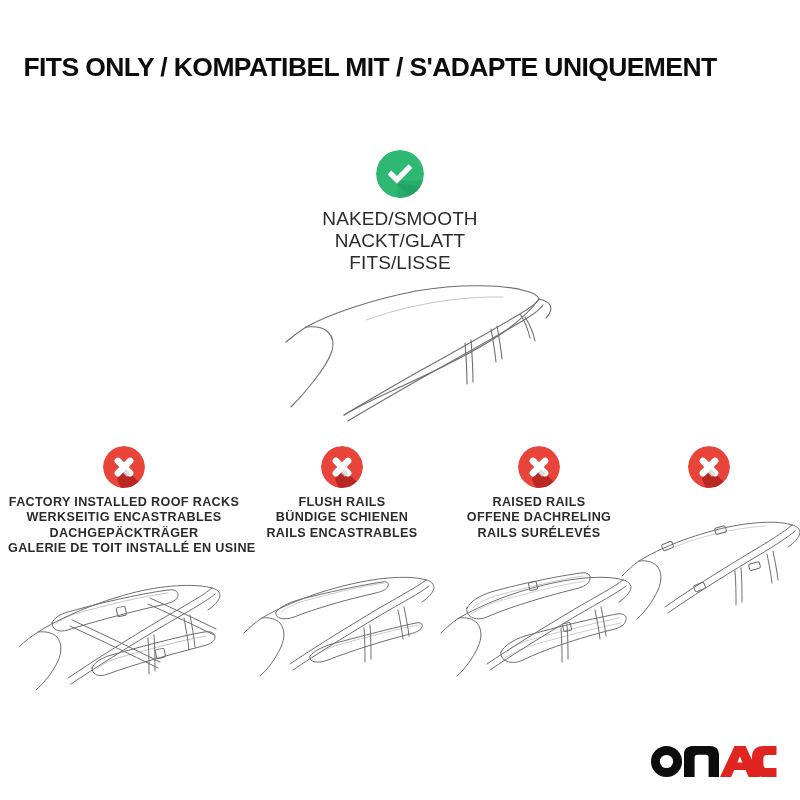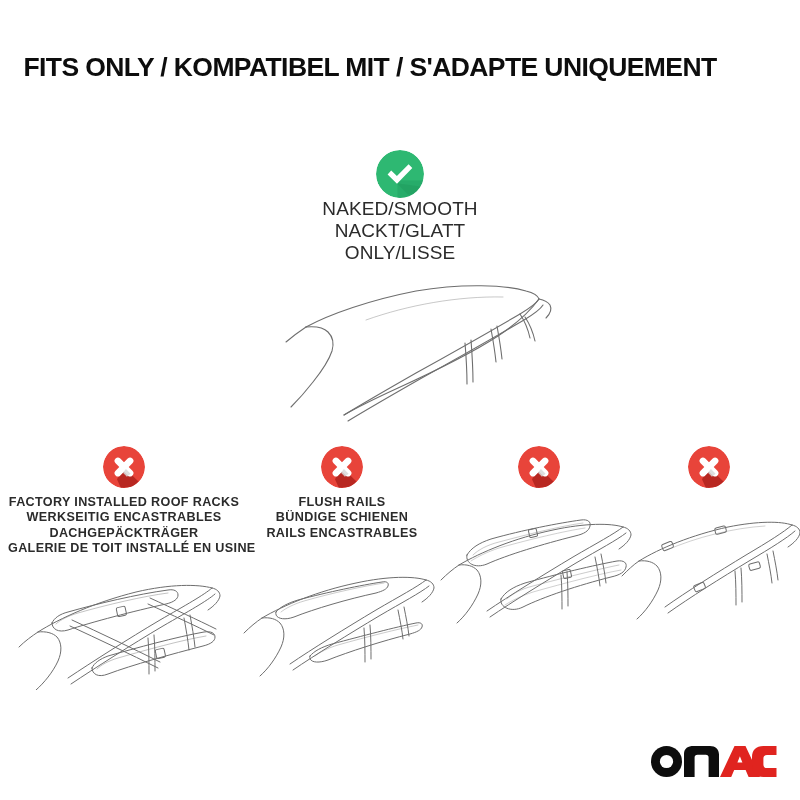--- a/index.html
+++ b/index.html
@@ -46,20 +46,21 @@
     left: 250px;
     top: 150px;
     width: 300px;
     text-align: center;
   }
   #ok-badge-wrap {
     display: flex;
     justify-content: center;
   }
   .ok-label {
+    margin-top: 10px;
     font-size: 19px;
     font-weight: 400;
     line-height: 1.16;
     letter-spacing: 0.1px;
     color: #2b2b2b;
   }
   .ok-label div { white-space: nowrap; }
 
   
   #roof-smooth {
@@ -124,21 +125,21 @@
         <path d="M34.2 13.6 L44 26 L33 32 L20.5 34 Z" fill="#23a364" opacity="0"></path>
         <path d="M20.8 33.2 L32.0 44.5 L44.2 44.5 L44.2 36.6 Z" fill="#1f9a5c" opacity="0.45"></path>
         <path d="M11.6 24.4 L15.2 20.6 L20.9 26.1 L32.6 14.3 L36.3 18.0 L21.0 33.8 Z" fill="#ffffff"></path>
       </svg>
     </span>
   </div>
 
   <div class="ok-label">
     <div>NAKED/SMOOTH</div>
     <div>NACKT/GLATT</div>
-    <div>ONLY/LISSE</div>
+    <div>FITS/LISSE</div>
   </div>
 </div>
 
 <div id="roof-smooth">
   <svg width="310" height="165" viewBox="0 0 310 165" fill="none" stroke="#6e6e6e" stroke-width="1.1" stroke-linejoin="round" stroke-linecap="round">
 
     <path d="M48 55 C72 42 112 28 158 19 C205 11 248 13 268 19
              C276 21 280 24 281 27
              C273 38 258 52 240 64
              C214 81 175 100 140 116
@@ -280,20 +281,25 @@
           <circle cx="24" cy="24" r="24" fill="#e8443a"></circle>
           <path d="M24.3 24.5 L40.5 40.7 L35.2 46.2 L20.5 48 L16 38 Z" fill="#a81d19" opacity="0.75"></path>
           <g fill="#ffffff">
             <rect x="20.2" y="10.4" width="7.6" height="27.2" rx="3.8" transform="rotate(45 24 24)"></rect>
             <rect x="20.2" y="10.4" width="7.6" height="27.2" rx="3.8" transform="rotate(-45 24 24)"></rect>
           </g>
           <path d="M26.2 26.2 L31.6 31.6 L27.3 35.1 L22.8 30.6 Z" fill="#d8d8d8" opacity="0.85"></path>
         </svg>
       </span>
     </div>
+    <div class="no-label">
+      <div>RAISED RAILS</div>
+      <div>OFFENE DACHRELING</div>
+      <div>RAILS SURÉLEVÉS</div>
+    </div>
     <div class="no-illus" style="margin-top:19px;">
       <svg width="212" height="120" viewBox="0 0 212 120" fill="none" stroke="#6e6e6e" stroke-width="1" stroke-linejoin="round" stroke-linecap="round">
         <path d="M26 58 C48 45 82 31 120 23 C152 16 178 16 190 20"></path>
         <path d="M26 58 C20 62 14 67 8 73"></path>
         <path d="M26 58 C34 57 40 59 44 63 C49 69 49 78 45 87
                  C40 98 32 109 24 116"></path>
         <path d="M54 104 C76 89 110 68 140 50 C164 36 181 27 190 20"></path>
         <path d="M57 110 C79 95 113 74 143 56 C167 42 184 33 193 26"></path>
         <path d="M190 20 C195 21 198 24 198 28 C197 33 192 38 186 42"></path>
         <path d="M128 68 C129 80 129 92 129 102"></path>

